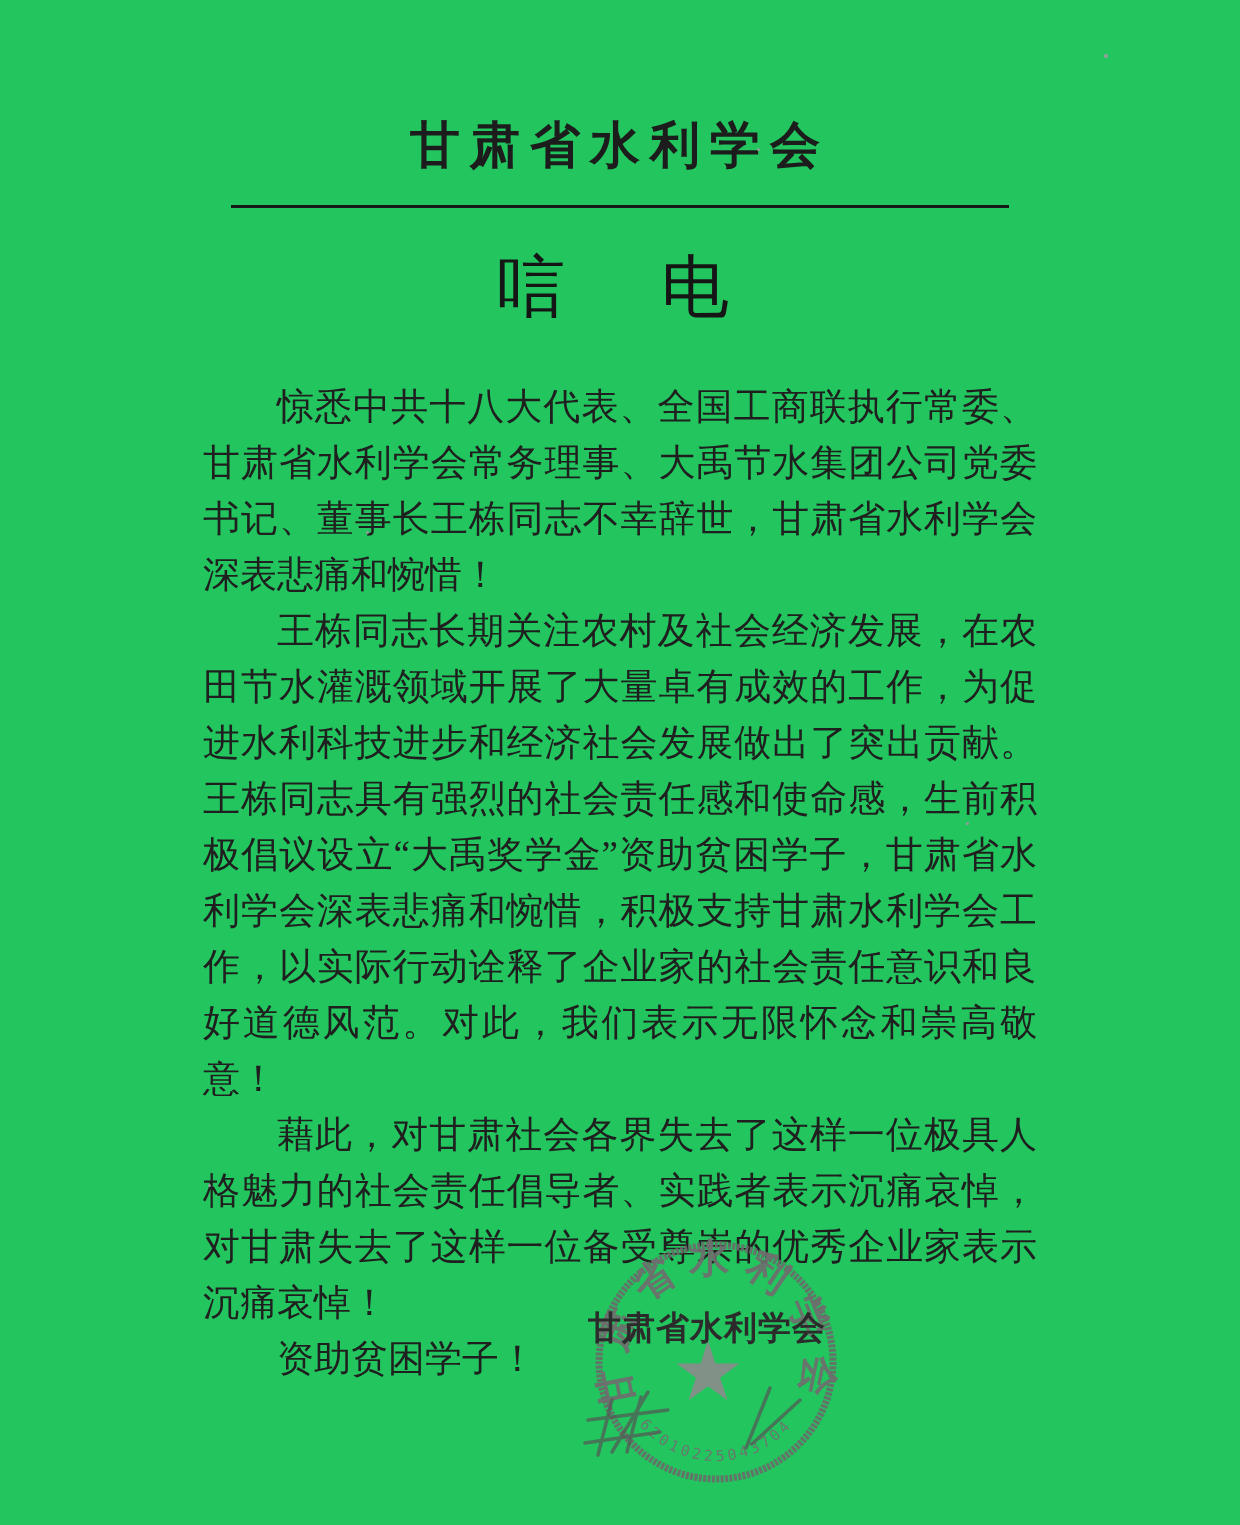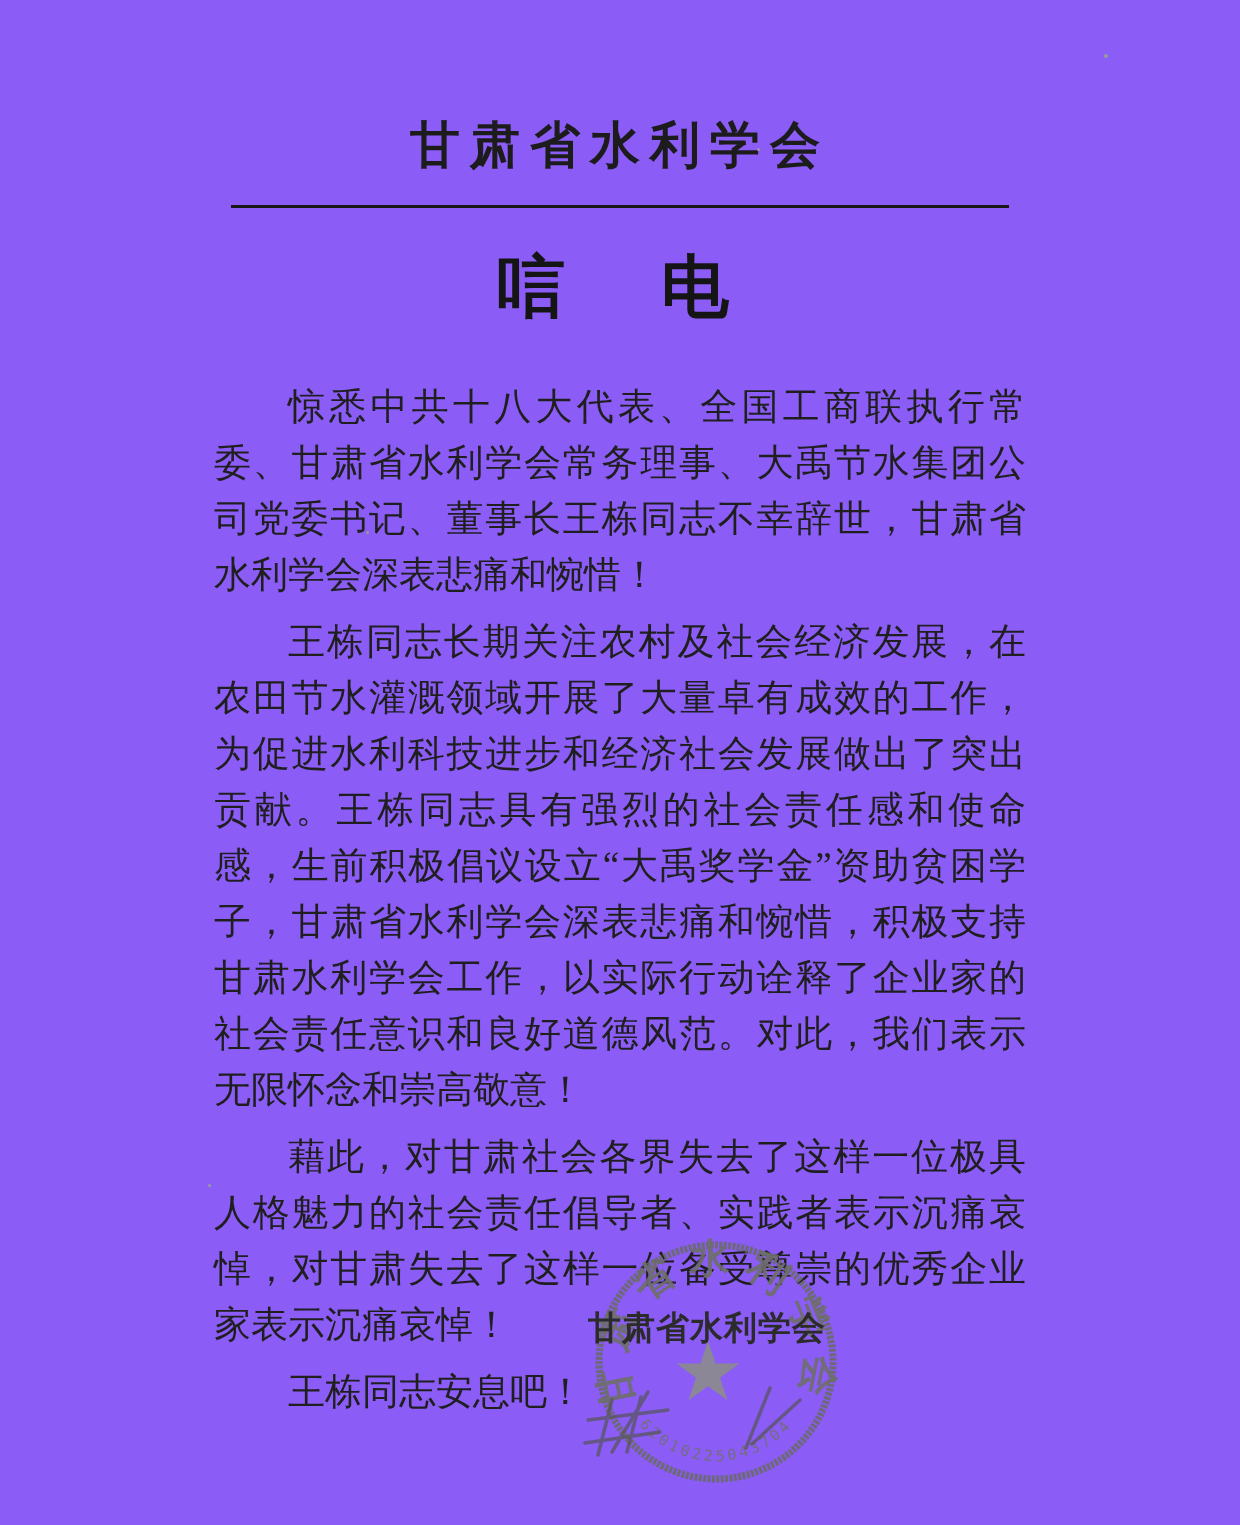--- a/index.html
+++ b/index.html
@@ -1,20 +1,20 @@
 <!DOCTYPE html>
 <html><head>
 <meta charset="utf-8">
 <style>
   html,body{margin:0;padding:0;background:#e8e8e8;}
   .page{
     position:relative;
     width:1240px;height:1525px;
     margin:0 auto;
-    background:#8b5cf6;
+    background:#22c55e;
     overflow:hidden;
     color:#222;
     font-family:"Liberation Serif","DejaVu Serif",serif;
   }
   .org-title{
     padding-top:112px;
     text-align:center;
     font-family:"Liberation Sans","DejaVu Sans",sans-serif;
     font-weight:900;
     font-size:50px;
@@ -23,35 +23,35 @@
   }
   .header-rule{
     width:778px;height:3px;
     margin:26px auto 0 auto;
     background:#181818;
   }
   .doc-title{
     margin-top:34px;
     text-align:center;
     font-family:"Liberation Sans","DejaVu Sans",sans-serif;
-    font-weight:700;
+    font-weight:400;
     font-size:68px;
     letter-spacing:14px;
     color:#151515;
   }
   .body-text{
     width:834px;
     margin:46px auto 0 auto;
     font-size:37px;
     line-height:56px;
     text-align:justify;
     color:#1f1f1f;
   }
   .body-text p{
-    margin:11px;
+    margin:0;
     text-indent:2em;
   }
   
   .seal{
     position:absolute;
     left:578px;top:1234px;
     width:280px;height:285px;
   }
   .seal svg{position:absolute;left:0;top:0;}
   .seal-org-name{
@@ -93,21 +93,21 @@
   <div class="org-title">甘肃省水利学会</div>
 
   <div class="header-rule"></div>
 
   <div class="doc-title">唁　电</div>
 
   <div class="body-text">
     <p>惊悉中共十八大代表、全国工商联执行常委、甘肃省水利学会常务理事、大禹节水集团公司党委书记、董事长王栋同志不幸辞世，甘肃省水利学会深表悲痛和惋惜！</p>
     <p>王栋同志长期关注农村及社会经济发展，在农田节水灌溉领域开展了大量卓有成效的工作，为促进水利科技进步和经济社会发展做出了突出贡献。王栋同志具有强烈的社会责任感和使命感，生前积极倡议设立“大禹奖学金”资助贫困学子，甘肃省水利学会深表悲痛和惋惜，积极支持甘肃水利学会工作，以实际行动诠释了企业家的社会责任意识和良好道德风范。对此，我们表示无限怀念和崇高敬意！</p>
     <p>藉此，对甘肃社会各界失去了这样一位极具人格魅力的社会责任倡导者、实践者表示沉痛哀悼，对甘肃失去了这样一位备受尊崇的优秀企业家表示沉痛哀悼！</p>
-    <p>王栋同志安息吧！</p>
+    <p>资助贫困学子！</p>
   </div>
 
   <div class="seal">
     <svg width="280" height="285" viewBox="0 0 280 285">
 
       <circle cx="138" cy="128" r="117" fill="none" stroke="#6a6a6a" stroke-width="7" stroke-dasharray="3 1.4" opacity="0.9"></circle>
 
       <path id="seal-arc-top" d="M 60 173 A 90 90 0 1 1 216 173" fill="none"></path>
       <path id="seal-arc-bottom" d="M 45 162 A 99 99 0 0 0 231 162" fill="none"></path>
 

